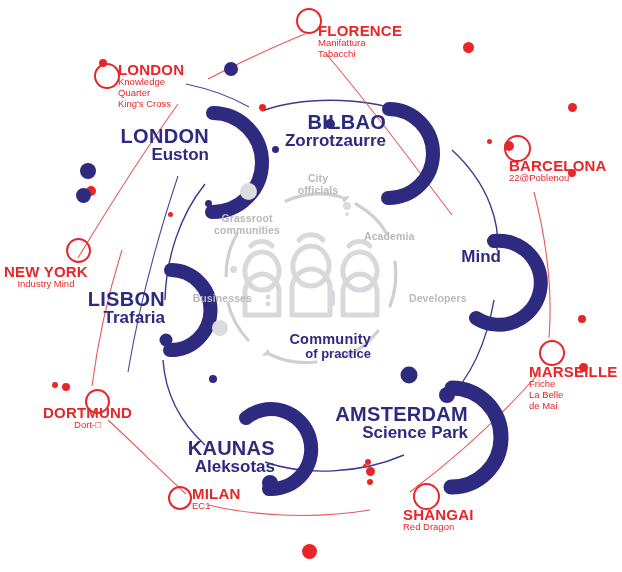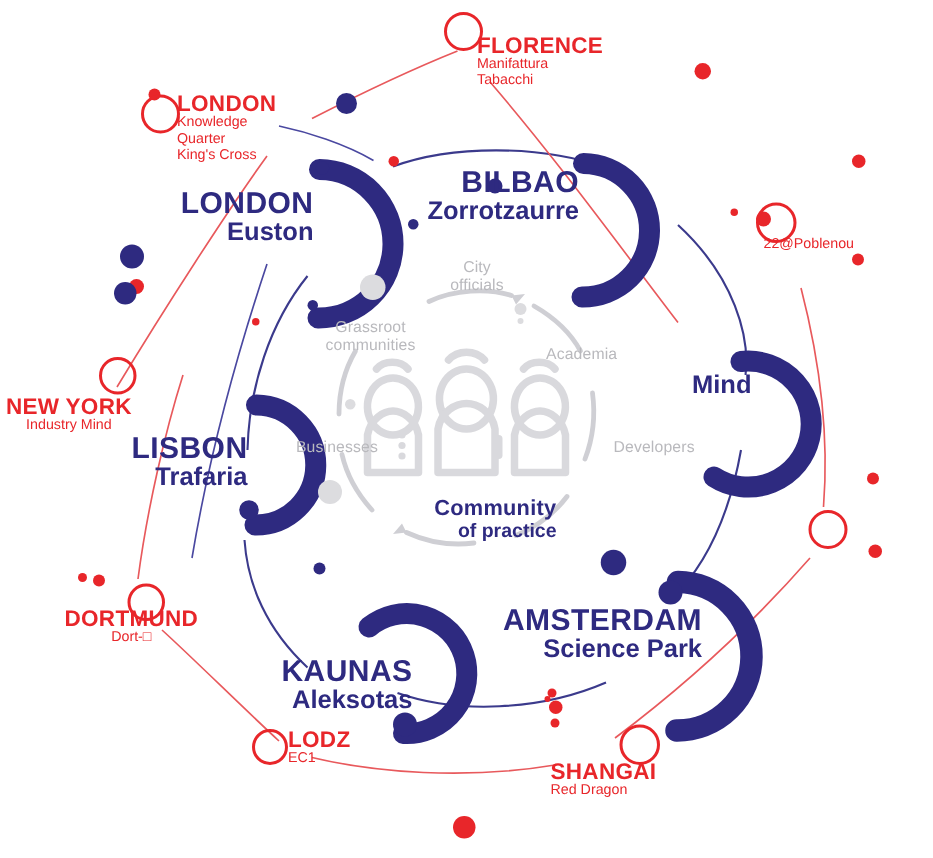--- a/index.html
+++ b/index.html
@@ -21,21 +21,21 @@
   .hub .sub{color:#2e2a80;font-size:17px;}
   .hub.r .name,.hub.r .sub{text-align:right;}
 
   
   .sat .name{color:#e8262a;font-size:15px;letter-spacing:.2px;}
   .sat .sub{color:#e8262a;font-size:9.5px;line-height:1.12;font-weight:normal;}
   .sat.l .name,.sat.l .sub{text-align:left;}
 
   
   .ctr{position:absolute;white-space:nowrap;color:#b9b9bd;font-size:10.5px;
-       font-weight:normal;line-height:1.12;letter-spacing:.1px;}
+       font-weight:bold;line-height:1.12;letter-spacing:.1px;}
   .ctr.c{text-align:center;}
   .ctr.r{text-align:right;}
   .cop{position:absolute;text-align:right;white-space:nowrap;color:#2e2a80;
        font-weight:bold;line-height:1.05;}
   .cop .t1{font-size:14.5px;letter-spacing:.2px;}
   .cop .t2{font-size:13px;}
 
   
   .dot{position:absolute;border-radius:50%;}
   .dot.navy{background:#2e2a80;}
@@ -222,31 +222,38 @@
     <div class="sub">King's Cross</div>
   </div>
 
   <div class="lbl sat l" style="left:318px;top:23px;">
     <div class="name">FLORENCE</div>
     <div class="sub">Manifattura</div>
     <div class="sub">Tabacchi</div>
   </div>
 
   <div class="lbl sat l" style="left:509px;top:158px;">
+    <div class="name">BARCELONA</div>
     <div class="sub">22@Poblenou</div>
   </div>
 
-
-  <div class="lbl sat l" style="left:367px;top:507px;">
+  <div class="lbl sat l" style="left:529px;top:364px;">
+    <div class="name">MARSEILLE</div>
+    <div class="sub">Friche</div>
+    <div class="sub">La Belle</div>
+    <div class="sub">de Mai</div>
+  </div>
+
+  <div class="lbl sat l" style="left:403px;top:507px;">
     <div class="name">SHANGAI</div>
     <div class="sub">Red Dragon</div>
   </div>
 
   <div class="lbl sat l" style="left:192px;top:486px;">
-    <div class="name">LODZ</div>
+    <div class="name">MILAN</div>
     <div class="sub">EC1</div>
   </div>
 
   <div class="lbl sat c" style="left:43px;top:405px;text-align:center;">
     <div class="name">DORTMUND</div>
     <div class="sub" style="text-align:center;">Dort-□</div>
   </div>
 
   <div class="lbl sat c" style="left:4px;top:264px;text-align:center;">
     <div class="name">NEW YORK</div>

